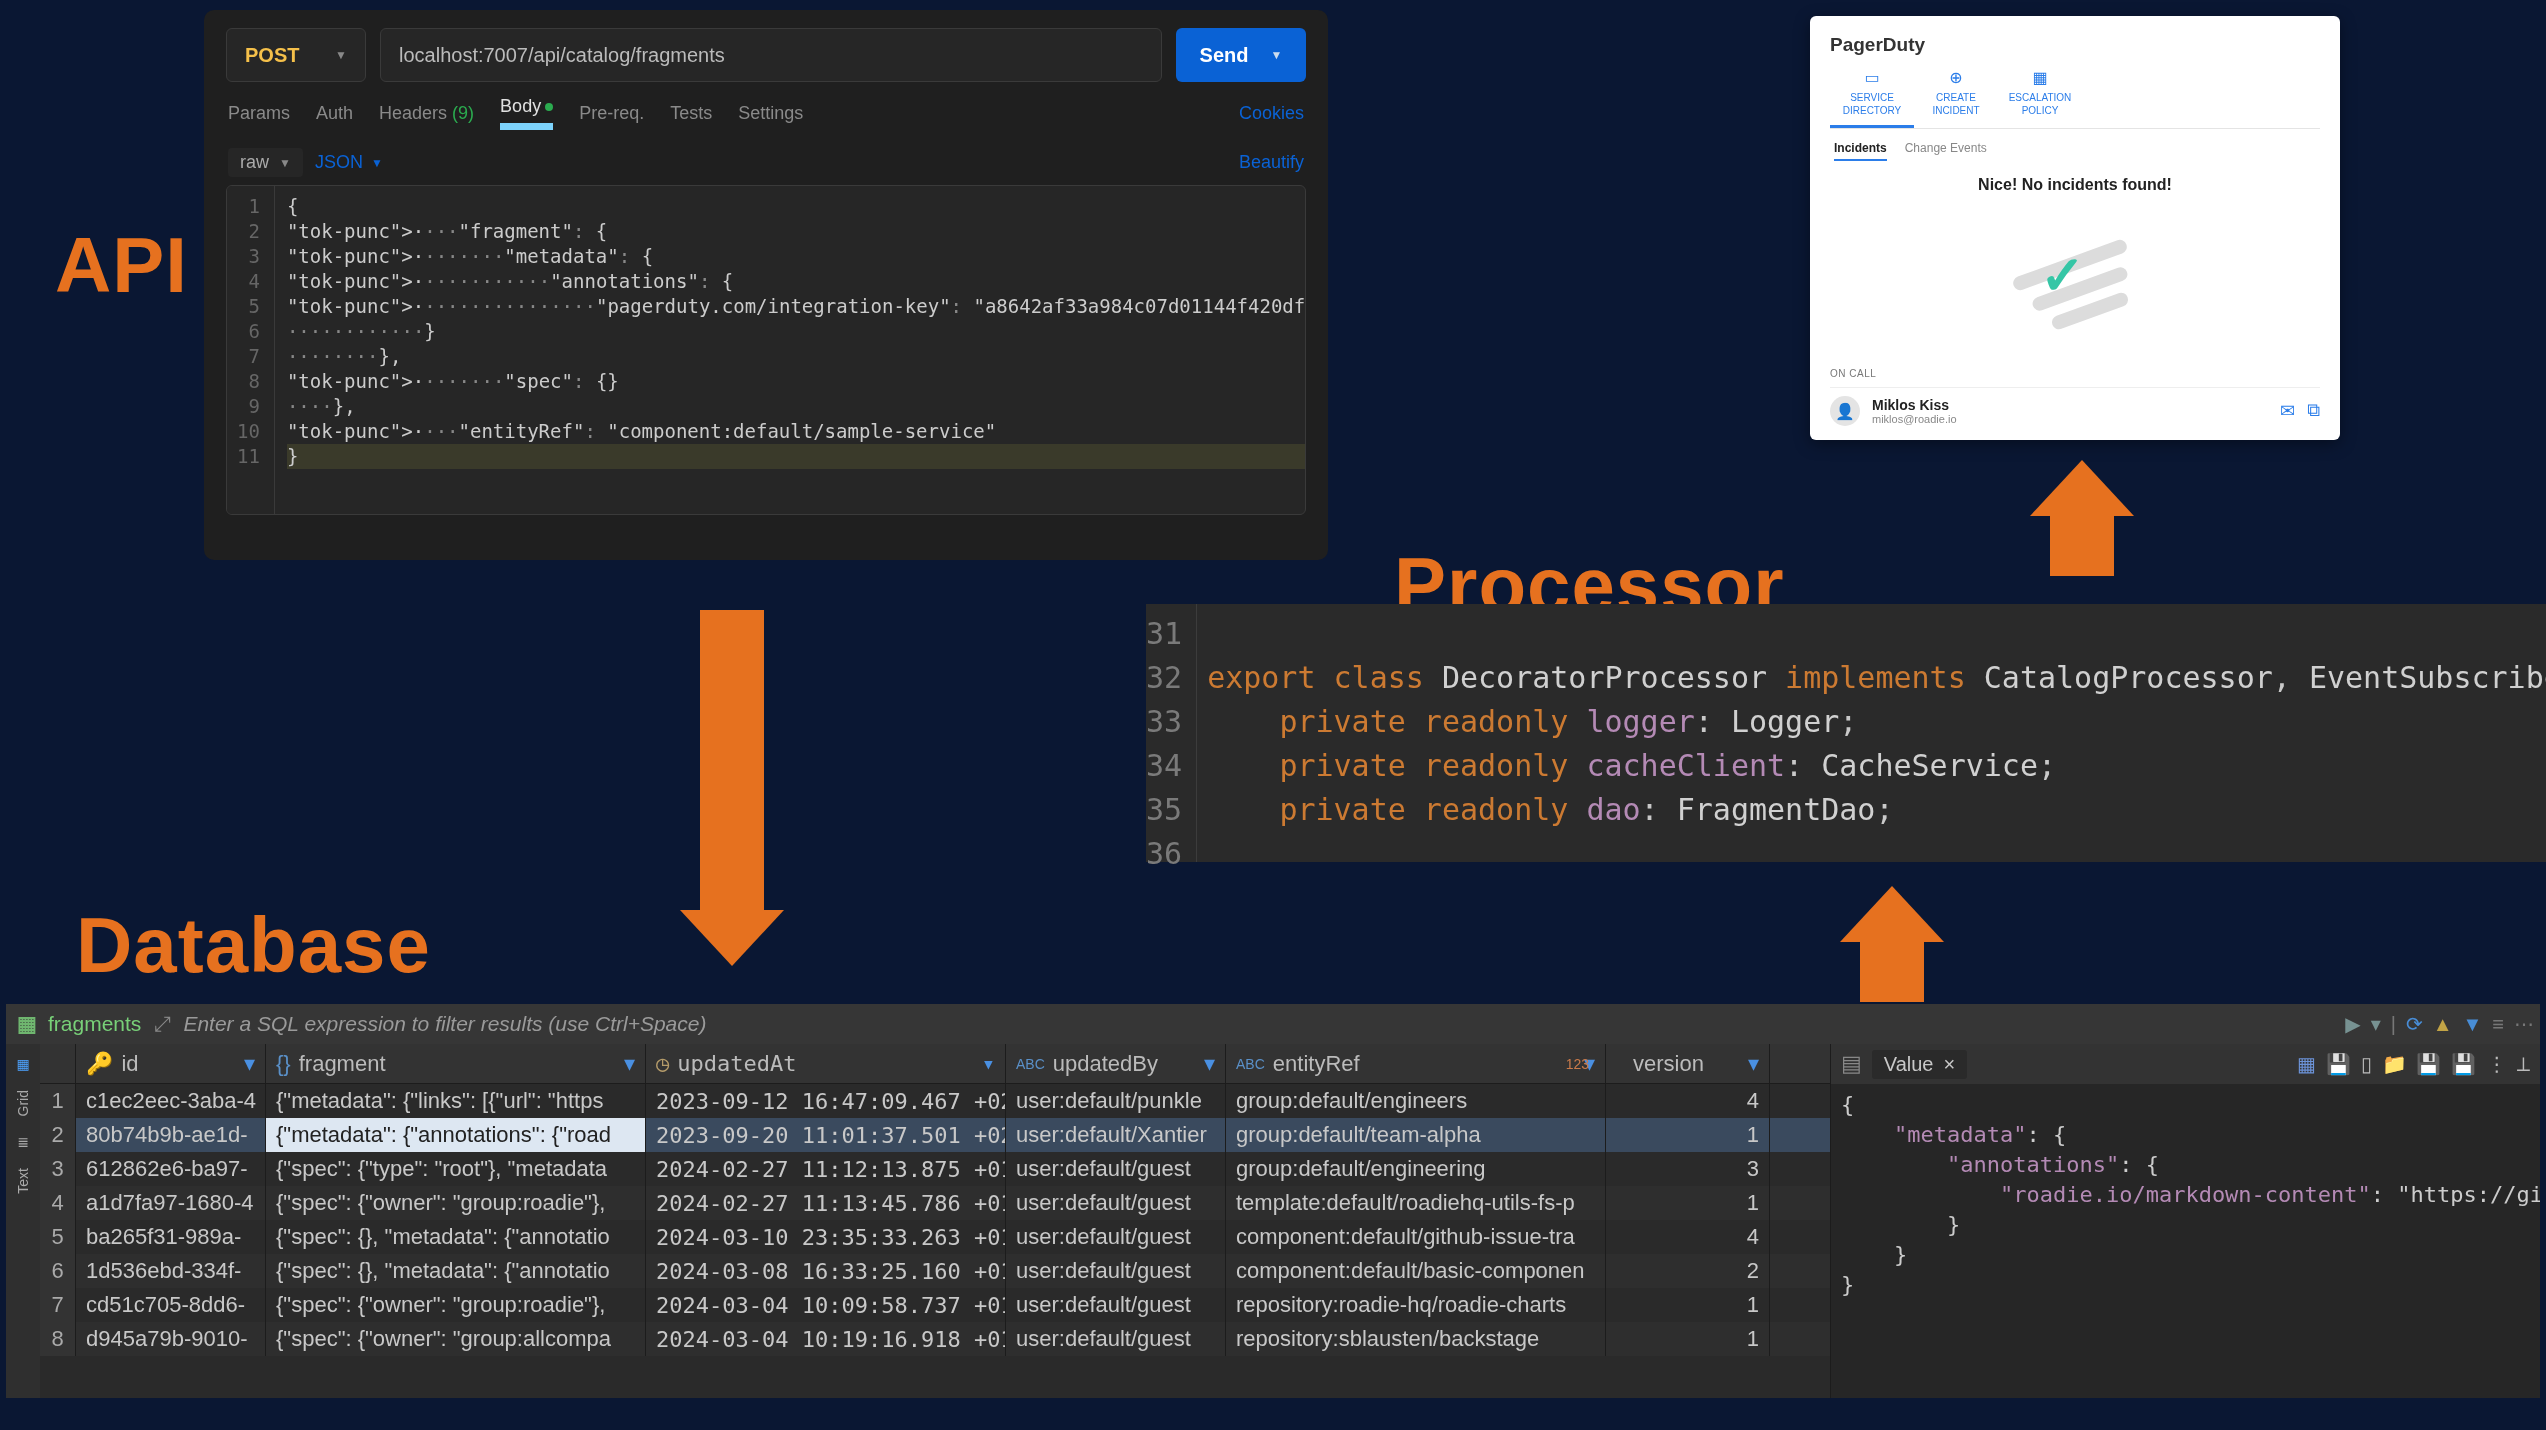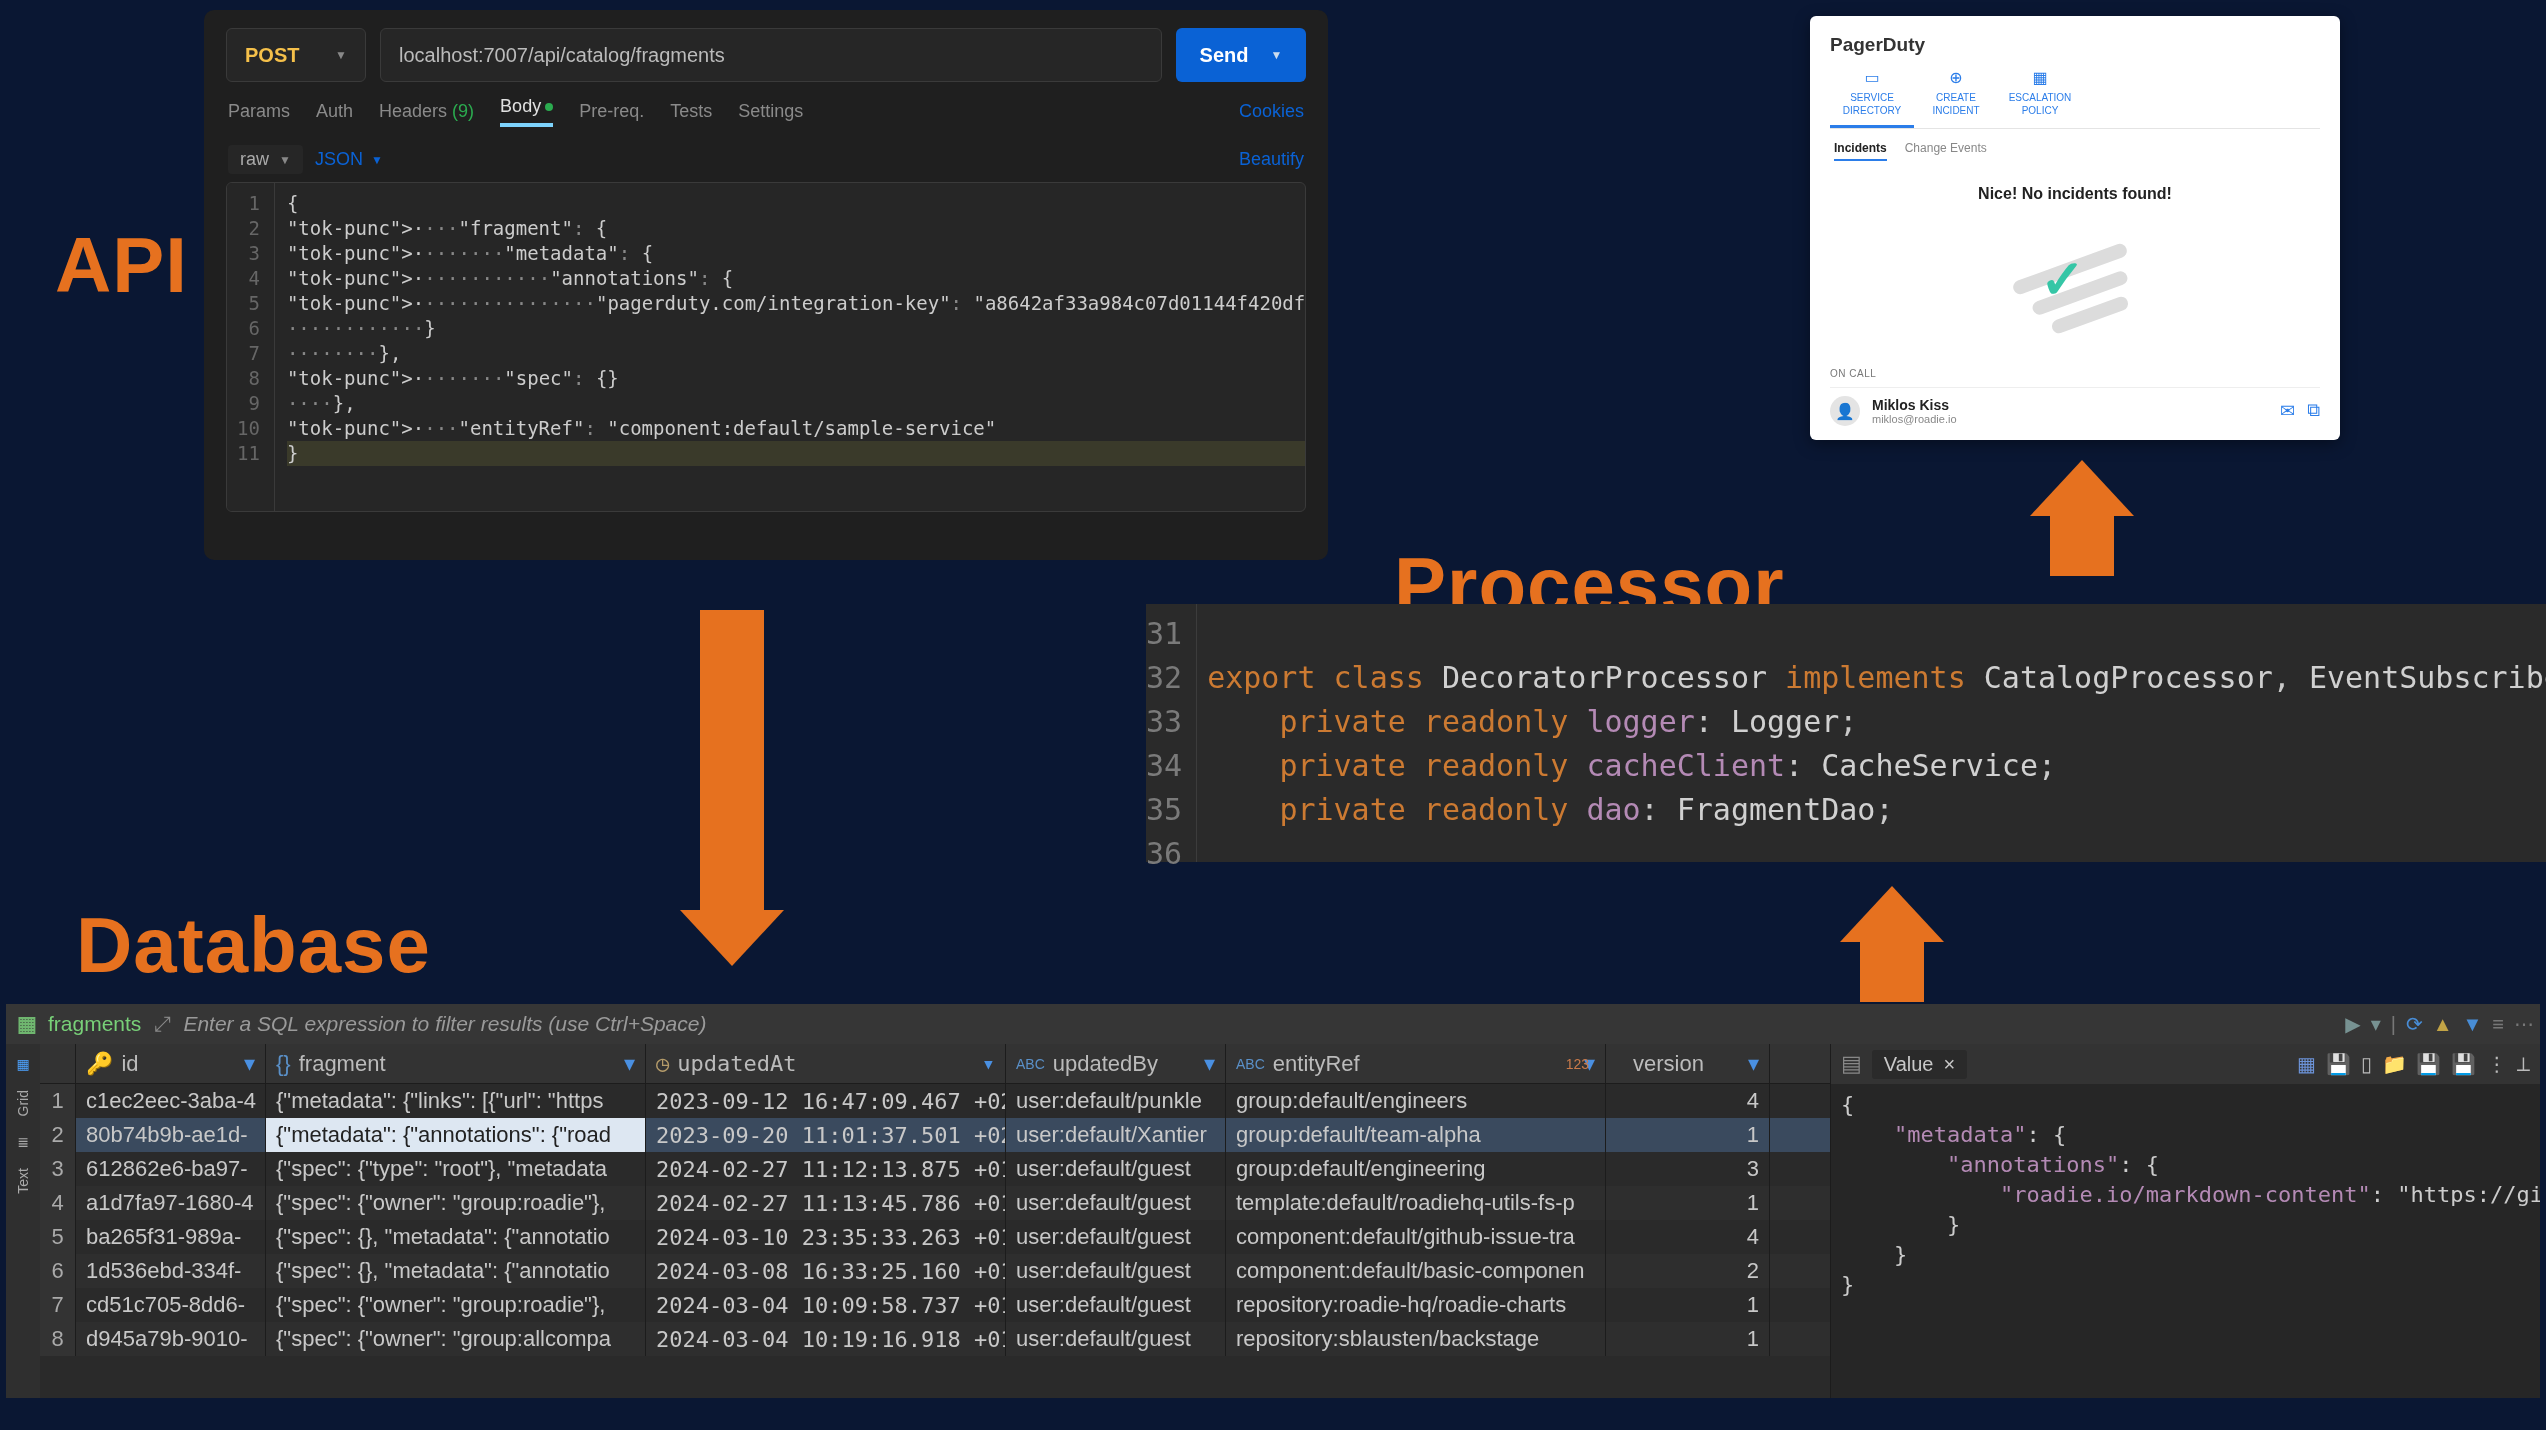--- a/index.html
+++ b/index.html
@@ -82,21 +82,21 @@
     color:#333; padding:18px 20px 14px;
     display:flex; flex-direction:column;
   }
   .pd-title { font-weight:700; font-size:19px; margin-bottom:12px; }
   .pd-tabs { display:flex; border-bottom:1px solid #e4e4e4; margin-bottom:10px;}
   .pd-tab { width:84px; text-align:center; padding-bottom:8px; font-size:10px; color:#2b7de9; line-height:1.3;}
   .pd-tab.active { border-bottom:3px solid #2b7de9; }
   .pd-tab .icon { font-size:16px; display:block; margin-bottom:2px;}
   .pd-subtabs { display:flex; gap:18px; font-size:12px; color:#888; margin: 2px 4px 12px;}
   .pd-subtabs .on { color:#222; font-weight:600; border-bottom:2px solid #2b7de9; padding-bottom:4px;}
-  .pd-noincidents { text-align:center; font-size:16px; font-weight:600; color:#222; margin-top:12px;}
+  .pd-noincidents { text-align:center; font-size:16px; font-weight:600; color:#222; margin-top:3px;}
   .pd-check-area { flex:1; display:flex; align-items:center; justify-content:center; }
   .pd-check { position:relative; width:150px; height:80px; }
   .pd-slash { position:absolute; background:#dcdcdc; height:14px; border-radius:7px; transform:rotate(-20deg); }
   .pd-checkmark { position:absolute; left:40px; top:6px; font-size:54px; color:#35c6a6; font-weight:700;}
   .pd-oncall-label { font-size:10px; color:#777; letter-spacing:0.5px; margin:6px 0 8px;}
   .pd-oncall-row { display:flex; align-items:center; gap:12px; border-top: 1px solid #eee; padding-top: 8px;}
   .pd-avatar { width:30px; height:30px; border-radius:50%; background:#e4e4e4; display:flex; align-items:center; justify-content:center; color:#999;}
   .pd-person { flex:1; }
   .pd-person .n { font-weight:600; font-size:14px; color:#222;}
   .pd-person .e { font-size:11px; color:#888;}
@@ -211,21 +211,21 @@
       <span class="tiny-chevron" style="color:#cde">▼</span>
     </div>
   </div>
   <div class="api-tabs">
     <span class="tab">Params</span>
     <span class="tab">Auth</span>
     <span class="tab">
       <span>Headers</span>
       <span class="headers-count">(9)</span>
     </span>
-    <span class="tab active" style="border-bottom:4px solid #7dd3fc; padding-bottom:6px;">
+    <span class="tab active" style="border-bottom:7px solid #7dd3fc; padding-bottom:6px;">
       <span>Body</span><span class="dot"></span>
     </span>
     <span class="tab">Pre-req.</span>
     <span class="tab">Tests</span>
     <span class="tab">Settings</span>
     <span class="spacer"></span>
     <span class="cookies-link">Cookies</span>
   </div>
   <div class="api-subrow">
     <span class="pill">

